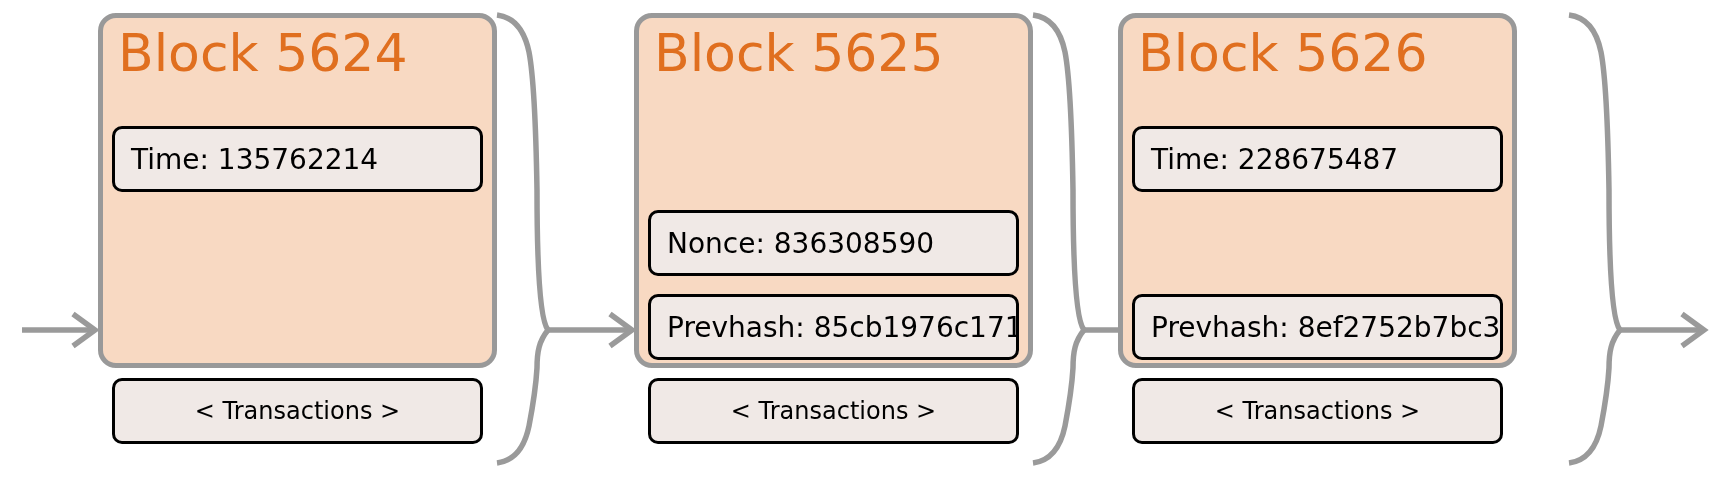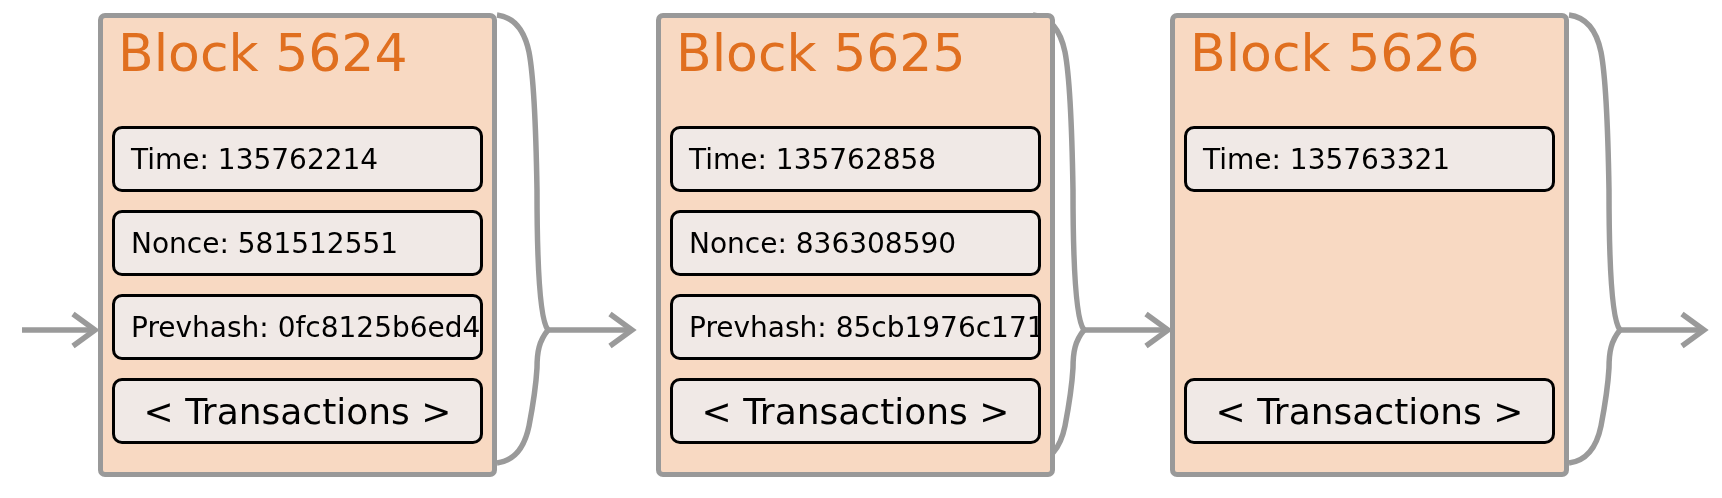--- a/index.html
+++ b/index.html
@@ -28,28 +28,28 @@
     width: 1722px;
     height: 498px;
     color: var(--connector);
     pointer-events: none;
   }
   .overlay path { fill: none; stroke: currentColor; stroke-width: 5.5; }
   .block {
     position: absolute;
     top: 13px;
     width: 399px;
-    height: 464px;
+    height: 355px;
     background: var(--block-fill);
     border: 5px solid var(--block-border);
-    border-radius: 7px;
+    border-radius: 18px;
   }
   .block-1 { left: 98px; }
-  .block-2 { left: 656px; }
-  .block-3 { left: 1170px; }
+  .block-2 { left: 634px; }
+  .block-3 { left: 1118px; }
   .block-title {
     margin: 6px 0 0 15px;
     font-size: 52px;
     line-height: 1.15;
     color: var(--block-title);
     white-space: nowrap;
   }
   .field {
     position: absolute;
     left: 9px;
@@ -62,21 +62,21 @@
     align-items: center;
     padding: 0 0 0 16px;
     font-size: 28px;
     color: var(--field-text);
     white-space: nowrap;
     overflow: hidden;
   }
   .field-0 { top: 108px; }
   .field-1 { top: 192px; }
   .field-2 { top: 276px; }
-  .field-3 { top: 360px; justify-content: center; font-size: 36px; padding: 0 20px; }
+  .field-3 { top: 360px; justify-content: center; font-size: 24px; padding: 0 20px; }
 </style>
 </head>
 <body>
 
 <div class="canvas">
 
   <svg class="overlay" width="1722" height="498" viewBox="0 0 1722 498" aria-hidden="true">
     <defs>
       <g id="brace-arrow">
         <path d="M0,15 C16,17 27,28 32,52 C37,78 39,130 40,190 C40,258 42,319 51,330"></path>
@@ -90,32 +90,30 @@
       <path d="M73,314 L95,330 L73,346"></path>
     </g>
     <use href="#brace-arrow" x="497"></use>
     <use href="#brace-arrow" x="1033"></use>
     <use href="#brace-arrow" x="1569"></use>
   </svg>
 
   <div class="block block-1">
     <div class="block-title">Block 5624</div>
     <div class="field field-0">Time: 135762214</div>
-    <div class="field field-1">Nonce: 581512551</div>
-    <div class="field field-2">Prevhash: 0fc8125b6ed4</div>
     <div class="field field-3">&lt; Transactions &gt;</div>
   </div>
 
   <div class="block block-2">
     <div class="block-title">Block 5625</div>
-    <div class="field field-0">Time: 135762858</div>
     <div class="field field-1">Nonce: 836308590</div>
     <div class="field field-2">Prevhash: 85cb1976c171</div>
     <div class="field field-3">&lt; Transactions &gt;</div>
   </div>
 
   <div class="block block-3">
     <div class="block-title">Block 5626</div>
-    <div class="field field-0">Time: 135763321</div>
+    <div class="field field-0">Time: 228675487</div>
+    <div class="field field-2">Prevhash: 8ef2752b7bc3</div>
     <div class="field field-3">&lt; Transactions &gt;</div>
   </div>
 
 </div>
 
 </body></html>

